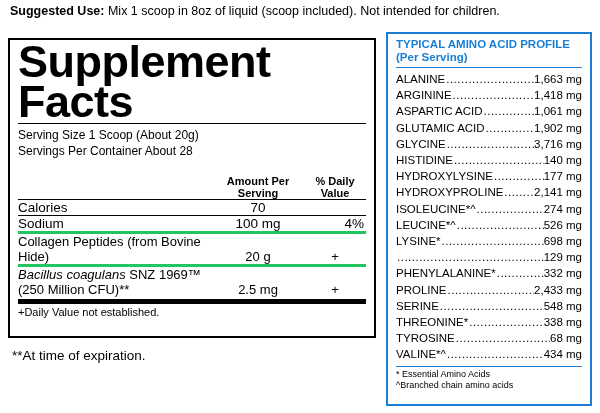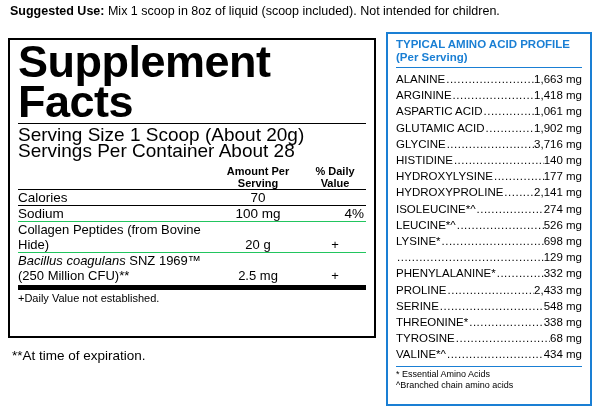--- a/index.html
+++ b/index.html
@@ -46,23 +46,23 @@
     font-weight: bold;
     letter-spacing: -0.5px;
     line-height: 40px;
     margin: 0 0 0 0;
   }
   .thin-rule {
     border-bottom: 1px solid #000;
     margin: 1px 0 3px 0;
   }
   #serving-info {
-    font-size: 19px;
+    font-size: 12px;
     line-height: 16px;
-    margin-bottom: 6px;
+    margin-bottom: 16px;
   }
 
   table.sf-table {
     width: 100%;
     border-collapse: collapse;
     font-size: 13px;
   }
   table.sf-table td, table.sf-table th {
     padding: 0;
     vertical-align: bottom;
@@ -93,21 +93,21 @@
   .nutrient-row td.amt {
     text-align: center;
   }
   .nutrient-row td.dv {
     text-align: right;
     padding-right: 2px;
   }
   .ing-row td {
     padding: 4px 0 4px 0;
     font-size: 13px;
-    border-top: 1px solid #22c55e;
+    border-top: 3px solid #22c55e;
     line-height: 15px;
   }
   .ing-row td.amt {
     text-align: center;
   }
   .ing-row td.dv {
     text-align: center;
   }
   .italic {
     font-style: italic;

